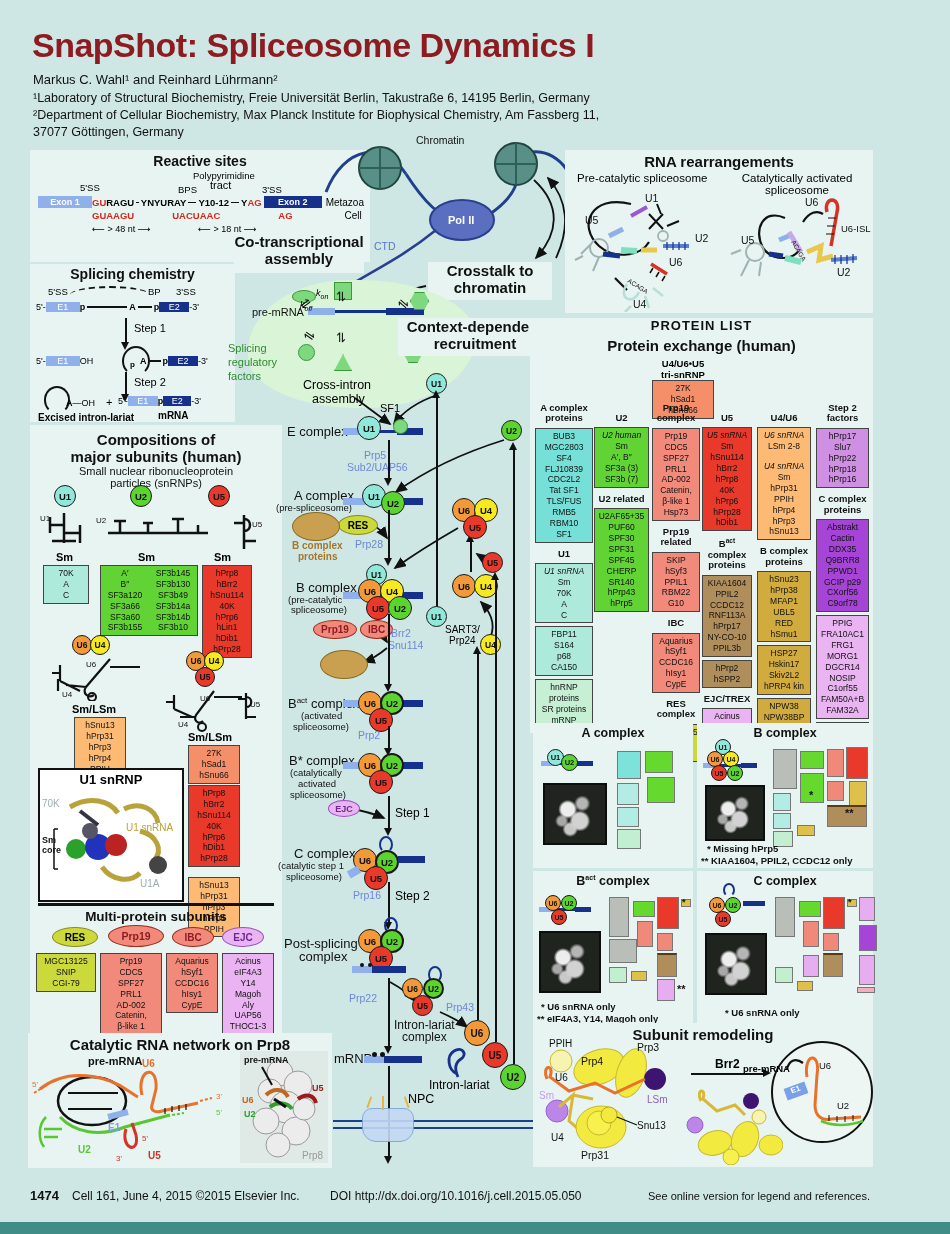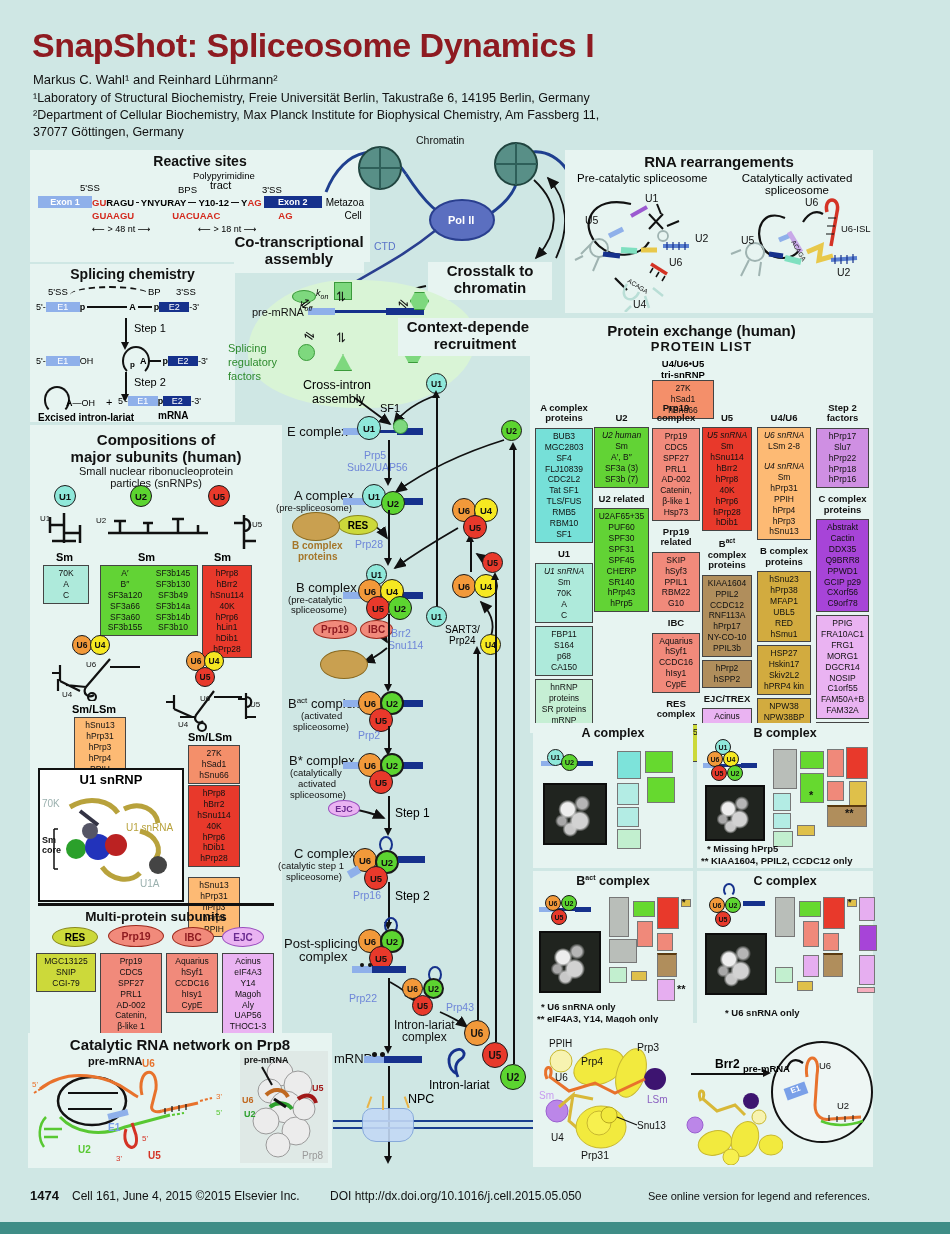--- a/index.html
+++ b/index.html
@@ -266,22 +266,22 @@
       <path d="M60,68 l16,4" stroke="#7fe0c0" stroke-width="6"></path>
       <text x="16" y="54" font-size="10.5" fill="#111">U5</text>
       <text x="80" y="16" font-size="10.5" fill="#111">U6</text>
       <text x="116" y="42" font-size="9.5" fill="#111">U6-ISL</text>
       <text x="112" y="86" font-size="10.5" fill="#111">U2</text>
       <text x="66" y="52" font-size="6.5" fill="#111" transform="rotate(60 66 52)">ACAGA</text>
     </svg>
   </div>
 
   <div class="panel" style="left:530px;top:318px;width:343px;height:415px">
+    <div class="pt" style="font-size:13px;letter-spacing:1px">PROTEIN LIST</div>
     <div class="pt" style="margin-top:4px">Protein exchange (human)</div>
-    <div class="pt" style="font-size:13px;letter-spacing:1px">PROTEIN LIST</div>
     <div class="abs" style="left:118px;top:40px;width:70px;text-align:center;font-size:9.5px;font-weight:bold">
       <div>U4/U6•U5</div>
         <div>tri-snRNP</div>
     </div>
     <div class="pbox c-tri abs" style="left:122px;top:62px;width:62px">
         <div>27K</div>
         <div>hSad1</div>
         <div>hSnu66</div>
       </div>
 
@@ -1011,20 +1011,21 @@
         <path d="M22,16 L32,34" stroke="#111" stroke-width="2"></path>
         <text x="2" y="52" font-size="9" font-weight="bold" fill="#c06820">U6</text>
         <text x="4" y="66" font-size="9" font-weight="bold" fill="#2da02d">U2</text>
         <text x="72" y="40" font-size="9" font-weight="bold" fill="#a01818">U5</text>
         <text x="62" y="108" font-size="10" fill="#9a9a9a">Prp8</text>
       </svg>
     </div>
   </div>
 
   <div class="panel" style="left:533px;top:1023px;width:340px;height:144px">
+    <div class="pt" style="margin-top:3px">Subunit remodeling</div>
     <svg class="abs" style="left:4px;top:14px" width="152" height="128" viewBox="0 0 152 128">
       <ellipse cx="62" cy="30" rx="26" ry="17" fill="#f2ea3e" stroke="#c8b830" transform="rotate(-20 62 30)"></ellipse>
       <ellipse cx="94" cy="36" rx="14" ry="25" fill="#f2ea3e" stroke="#c8b830" transform="rotate(18 94 36)"></ellipse>
       <circle cx="24" cy="24" r="11" fill="#f7f3b0" stroke="#c8b830"></circle>
       <circle cx="118" cy="42" r="11" fill="#3d1470"></circle>
       <path d="M10,42 C4,28 18,26 13,40 L32,54 L58,46 L78,56 L108,42" stroke="#e8722c" stroke-width="3" fill="none"></path>
       <circle cx="20" cy="74" r="11" fill="#bb86e8" stroke="#9a5fd0"></circle>
       <path d="M22,70 L36,58 L32,84 L46,96 M36,58 L56,62" stroke="#d8b838" stroke-width="3" fill="none"></path>
       <ellipse cx="64" cy="90" rx="25" ry="21" fill="#f2ea3e" stroke="#c8b830"></ellipse>
       <circle cx="62" cy="86" r="12" fill="#f7f04e" stroke="#c8b830"></circle>

